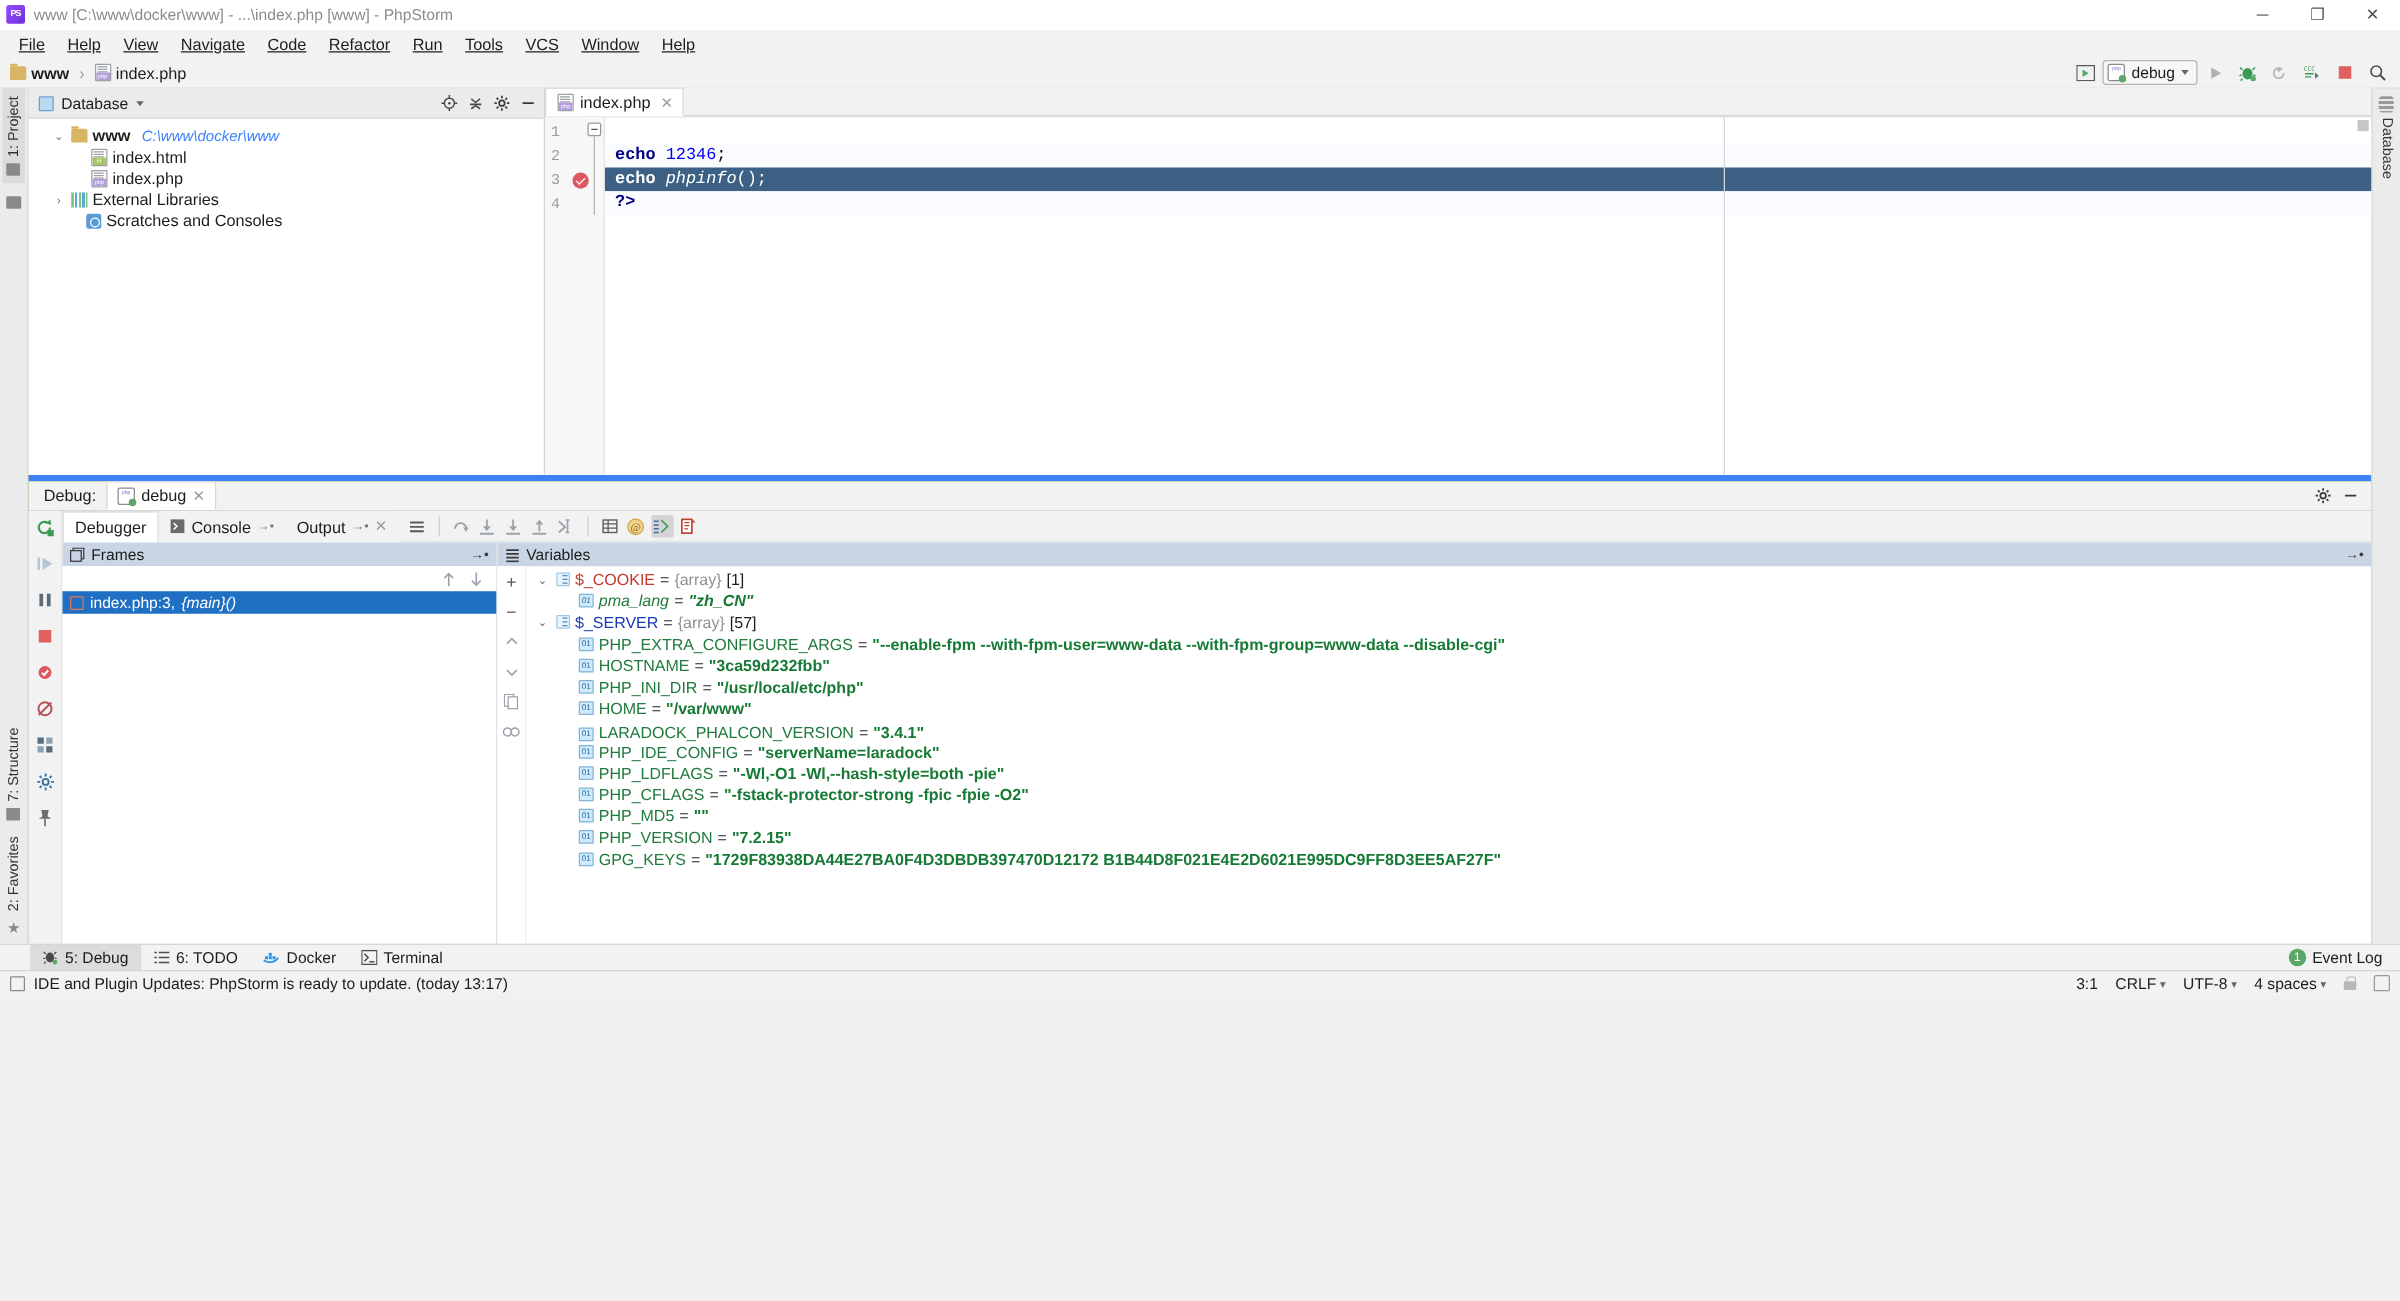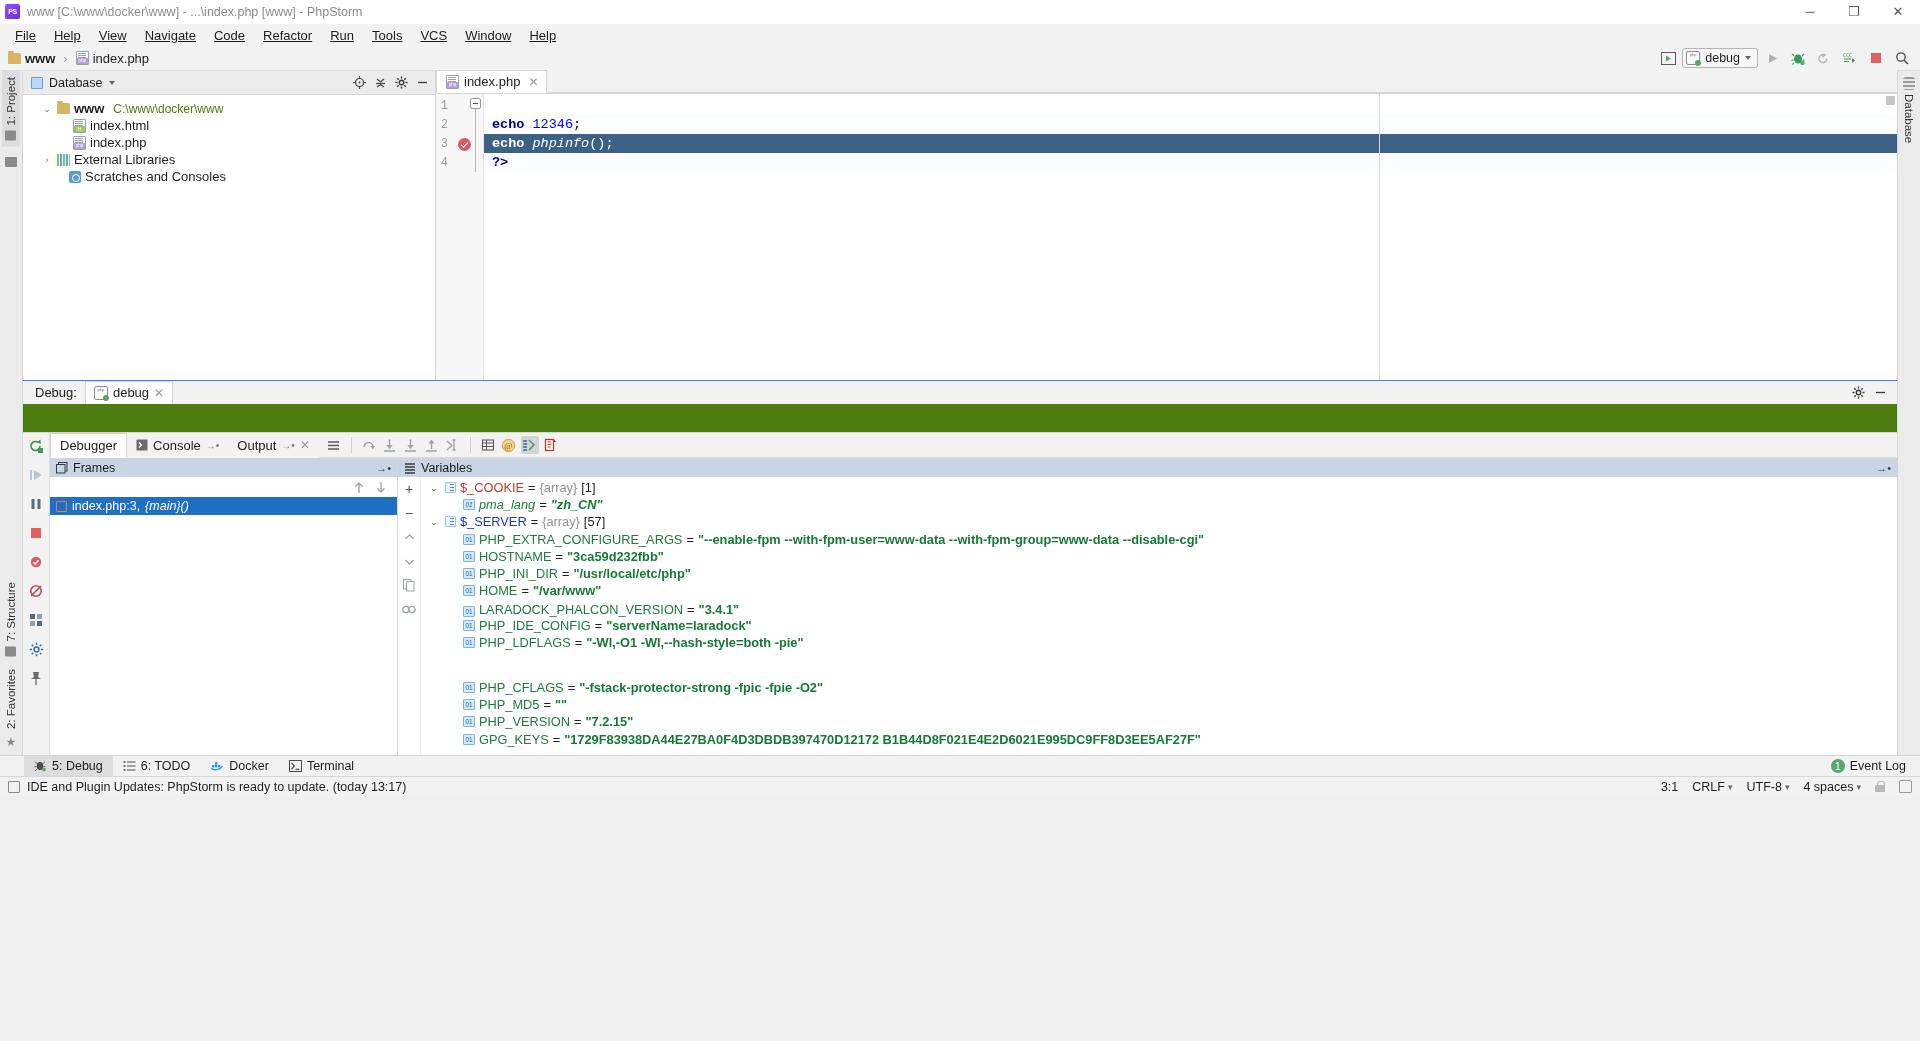--- a/index.html
+++ b/index.html
@@ -89,21 +89,21 @@
   .tw-title { font-size:12.5px; }
   .tw-chk { width:12px;height:12px;border:1px solid #6c9fd8;background:#bcd9f2;border-radius:1px; }
   .tw-right { margin-left:auto; display:flex; align-items:center; gap:3px; }
   .tw-ico { width:18px;height:18px;display:flex;align-items:center;justify-content:center;color:#4f4f4f;font-size:12px; }
 
   .tree { padding-top:5px; font-size:13px; flex:1; overflow:hidden; }
   .trow { display:flex; align-items:center; height:17px; padding-left:10px; gap:4px; white-space:nowrap; }
   .arrow { width:12px; text-align:center; color:#6b6b6b; font-size:9px; }
   .arrow.empty{visibility:hidden;}
   .tname-bold { font-weight:bold; }
-  .tpath { color:#4d7c0f; font-size:12px; margin-left:5px; }
+  .tpath { color:#3b82f6; font-size:12px; margin-left:5px;font-style:italic; }
   .lib-ico{width:13px;height:12px;background:
      linear-gradient(90deg,#7fc47f 0 2px,transparent 2px 3px,#5aa8d6 3px 5px,transparent 5px 6px,
                      #7fc47f 6px 8px,transparent 8px 9px,#5aa8d6 9px 11px,transparent 11px 12px,#7fc47f 12px 13px);}
   .scratch-ico{width:12px;height:12px;background:#5b9bd5;border-radius:2px;position:relative;}
   .scratch-ico:after{content:"";position:absolute;top:3px;left:3px;width:6px;height:6px;border:1.5px solid #fff;border-radius:50%;}
 
   
   .editorwin { flex:1; display:flex; flex-direction:column; min-width:0; background:#fff; }
   .tabstrip { height:23px; background:#f2f2f2; display:flex; align-items:flex-end; border-bottom:1px solid #d6d6d6; }
   .etab { height:23px; display:flex; align-items:center; gap:5px; padding:0 8px 0 9px; background:#fff;
@@ -127,21 +127,21 @@
   .l1-bg { background:#fafcff; }
   .bp { position:absolute; width:13px;height:13px;border-radius:50%;background:#db5860;left:22px; }
   .bp:after{content:"";position:absolute;left:3px;top:4px;width:6px;height:3px;border-left:1.6px solid #fff;border-bottom:1.6px solid #fff;transform:rotate(-45deg);}
   .fold-mark{position:absolute; left:34px; width:11px;height:11px;border:1px solid #9a9a9a;background:#fff;border-radius:2px;}
   .fold-mark:after{content:"";position:absolute;left:2px;top:4px;width:5px;height:1px;background:#555;}
   .fold-tail{position:absolute;left:39px;width:1px;background:#b5b5b5;}
   .code-right-split { position:absolute; right:0; top:0; bottom:0; width:518px; border-left:1px solid #d6d6d6; }
   .errstripe-top { position:absolute; right:2px; top:2px; width:9px; height:9px; background:#c6c6c6; border-radius:1px; }
 
   
-  .debugwin { height:375px; flex:0 0 375px; display:flex; flex-direction:column; border-top:1px solid #3b82f6; background:#4d7c0f;gap:28px; }
+  .debugwin { height:375px; flex:0 0 375px; display:flex; flex-direction:column; border-top:5px solid #3b82f6; background:#4d7c0f; }
   .dbg-header { height:23px; display:flex; align-items:center; padding-left:12px; gap:8px; background:#f2f2f2; }
   .dbg-label { font-size:13px; }
   .dbg-tab { display:flex; align-items:center; gap:5px; background:#fff; border:1px solid #d6d6d6; border-bottom-color:#fff;
              height:23px; padding:0 8px; font-size:13px; }
   .dbg-hdr-right{margin-left:auto;display:flex;gap:4px;padding-right:8px;}
 
   .dbg-main { flex:1; display:flex; min-height:0; background:#fff; border-top:1px solid #d6d6d6; }
   .dbg-leftrail { width:27px; background:#f2f2f2; border-right:1px solid #e0e0e0; display:flex; flex-direction:column;
                   align-items:center; padding-top:4px; gap:11px; flex:0 0 27px;}
   .rail-ico{width:18px;height:18px;display:flex;align-items:center;justify-content:center;}
@@ -722,21 +722,21 @@
                         <span class="vname-green">PHP_IDE_CONFIG</span>
                         <span class="veq"> = </span>
                         <span class="vval">"serverName=laradock"</span>
                       </div>
                       <div class="vrow" style="padding-left:42px;">
                         <span class="obj-ico">01</span>
                         <span class="vname-green">PHP_LDFLAGS</span>
                         <span class="veq"> = </span>
                         <span class="vval">"-Wl,-O1 -Wl,--hash-style=both -pie"</span>
                       </div>
-                      <div class="vrow" style="padding-left:42px;margin-top:28px;">
+                      <div class="vrow" style="padding-left:42px;">
                         <span class="obj-ico">01</span>
                         <span class="vname-green">PHP_CFLAGS</span>
                         <span class="veq"> = </span>
                         <span class="vval">"-fstack-protector-strong -fpic -fpie -O2"</span>
                       </div>
                       <div class="vrow" style="padding-left:42px;">
                         <span class="obj-ico">01</span>
                         <span class="vname-green">PHP_MD5</span>
                         <span class="veq"> = </span>
                         <span class="vval">""</span>

